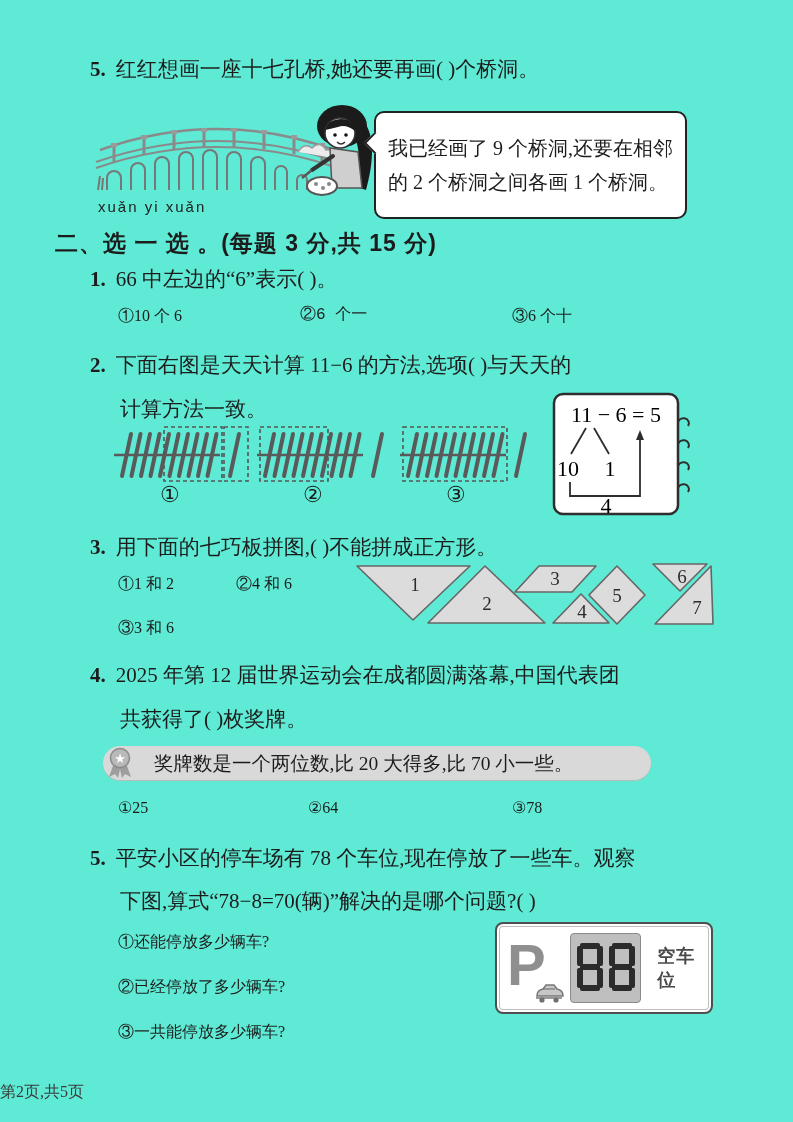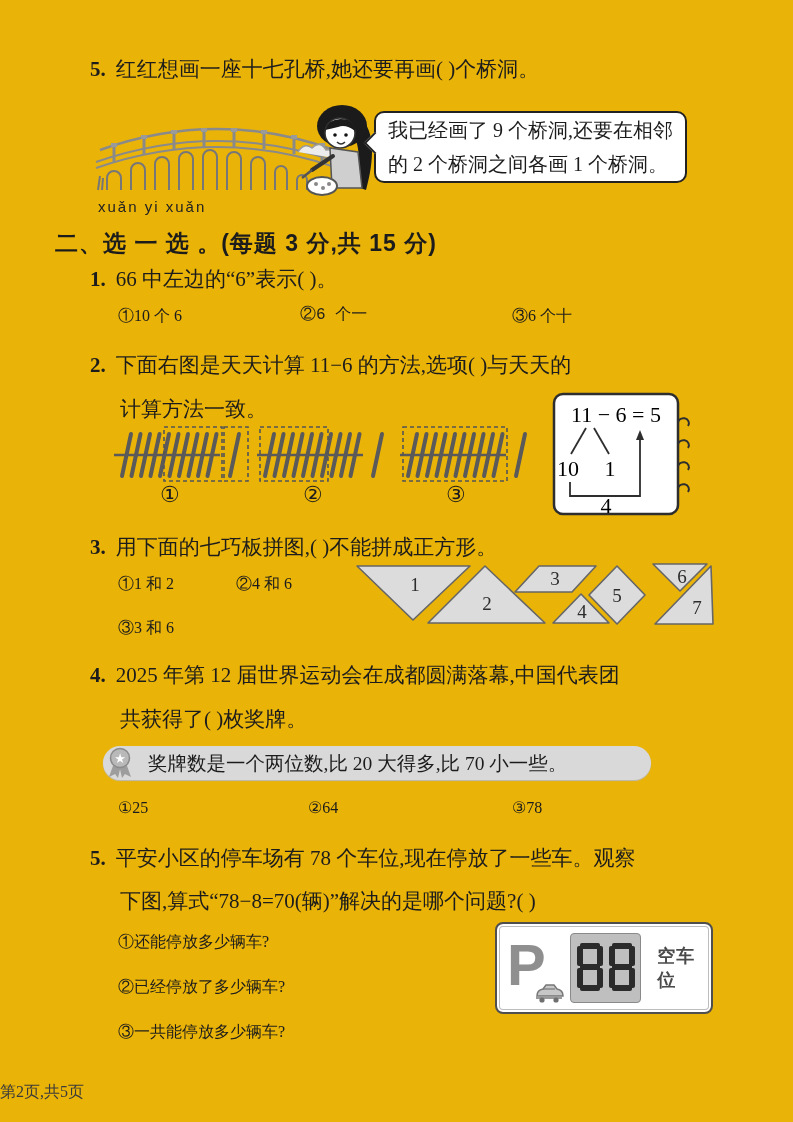--- a/index.html
+++ b/index.html
@@ -1,30 +1,30 @@
 <!DOCTYPE html>
 <html><head>
 <meta charset="utf-8">
 <style>
   html,body{margin:0;padding:0;background:#ffffff;}
-  .page{position:relative;width:793px;height:1122px;background:#eab308;overflow:hidden;
+  .page{position:relative;width:793px;height:1122px;background:#5eead4;overflow:hidden;
         font-family:"Liberation Serif","DejaVu Serif",serif;color:#1c1c1c;}
   .abs{position:absolute;}
   .qline{font-size:21px;line-height:1.25;white-space:nowrap;}
   .qnum{font-weight:bold;margin-right:10px;}
   .sans{font-family:"Liberation Sans","DejaVu Sans",sans-serif;text-align:right;}
   .pinyin{font-size:15px;letter-spacing:2px;color:#222;}
   .section-title{font-size:23px;font-weight:bold;letter-spacing:1px;}
   .bubble{border:2px solid #222;border-radius:10px;background:#fff;
-          padding:0 12px;font-size:20px;line-height:1.7;white-space:nowrap;}
+          padding:18px 12px;font-size:20px;line-height:1.7;white-space:nowrap;}
   .bubble .tail{position:absolute;left:-9px;top:22px;width:14px;height:14px;background:#fff;
           border-left:2px solid #222;border-bottom:2px solid #222;transform:rotate(45deg);}
   .hint-strip{background:#d9d9d9;border-radius:17px;height:34px;display:flex;align-items:center;
           padding:0 14px 0 4px;font-size:19.5px;white-space:nowrap;box-shadow:0 1px 1px #bbb;}
-  .hint-strip .txt{margin-left:15px;}
+  .hint-strip .txt{margin-left:21px;}
   .opt-line{font-size:16px;line-height:1.2;white-space:nowrap;}
   .parking-sign{width:214px;height:88px;border:2.5px solid #4f4f4f;border-radius:8px;background:#fff;
           box-shadow:inset 0 0 0 2px #fff, inset 0 0 0 3px #bdbdbd;display:flex;align-items:center;}
   .psign-p{font-family:"Liberation Sans","DejaVu Sans",sans-serif;font-weight:900;font-size:58px;
           color:#8f8f8f;line-height:1;margin-left:10px;margin-top:-6px;}
   .seg-panel{width:74px;height:68px;background:#bfbfbf;border:1.5px solid #8a8a8a;border-radius:4px;
           display:flex;align-items:center;justify-content:center;margin-left:2px;}
   .psign-label{font-family:"Liberation Sans","DejaVu Sans",sans-serif;font-weight:bold;font-size:18px;
           color:#4a4a4a;margin-left:16px;letter-spacing:1px;}
   .footer{width:100%;text-align:left;font-size:16px;color:#3a3a3a;font-family:"Liberation Serif","DejaVu Serif",serif;}

